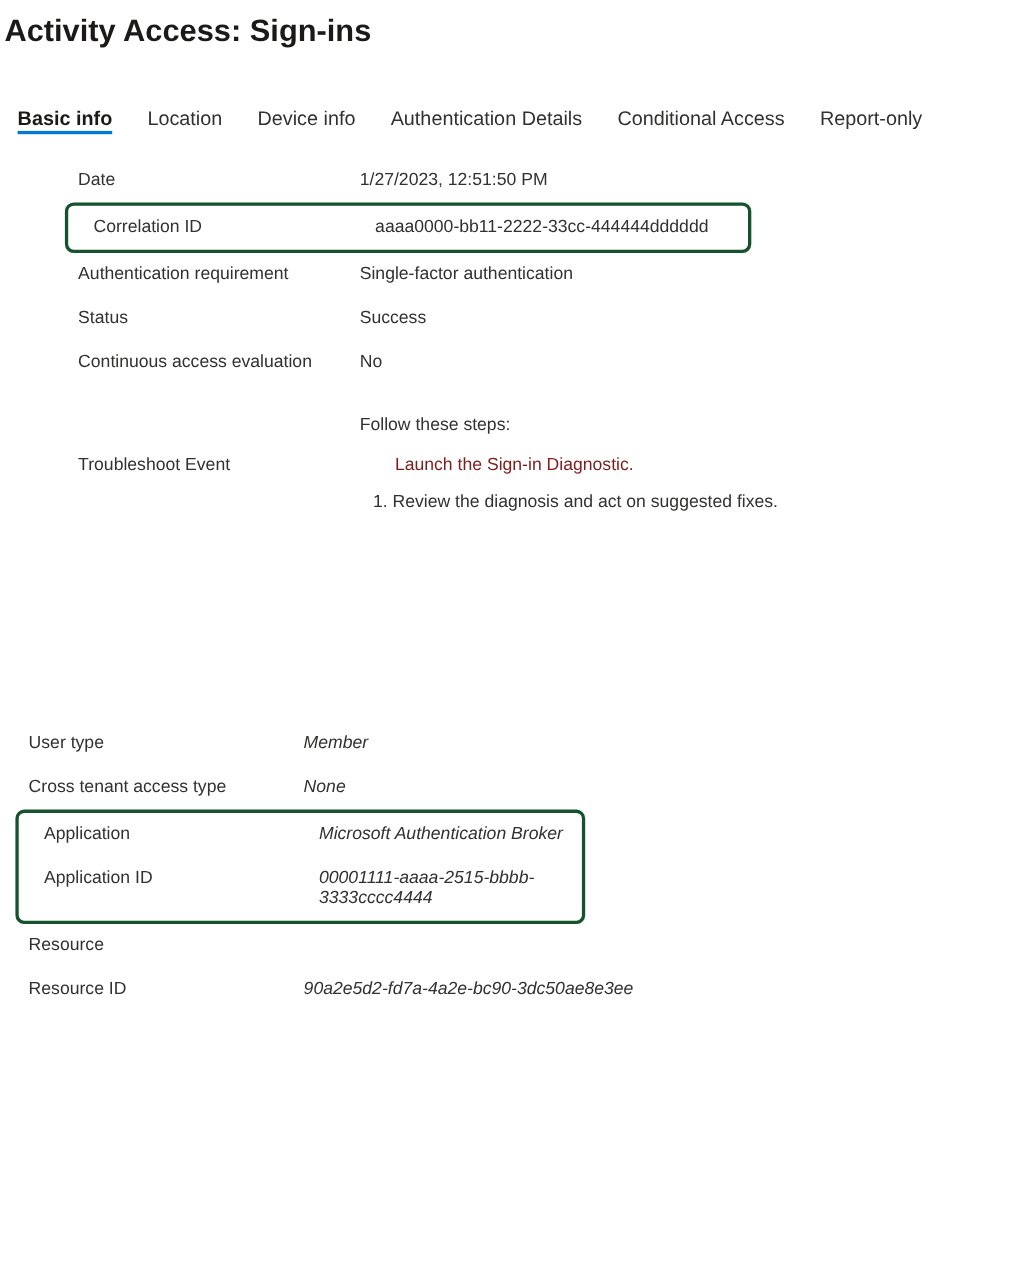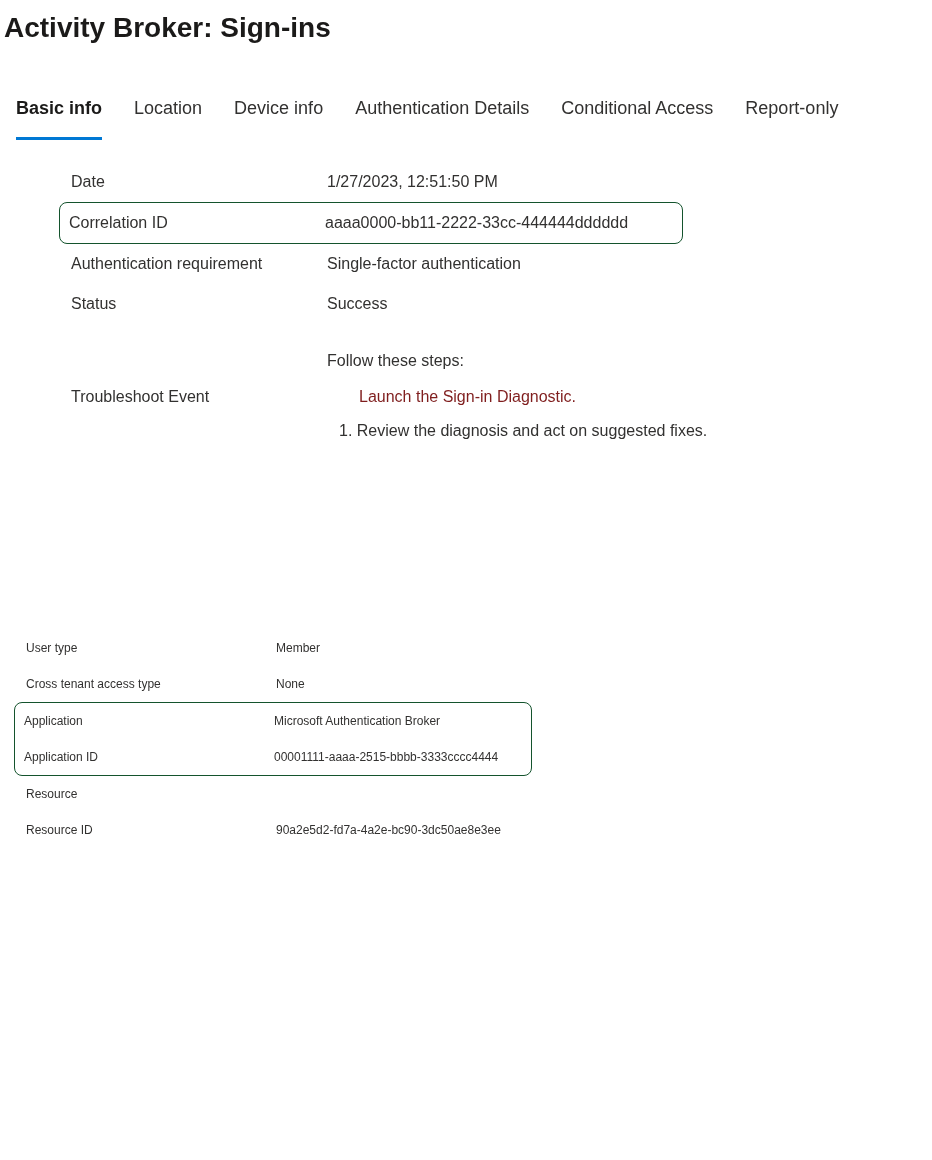--- a/index.html
+++ b/index.html
@@ -24,21 +24,21 @@
     .tabs {
       display: flex;
       gap: 32px;
       padding: 0 16px;
       margin-top: 46px;
       border-bottom: none;
     }
     .tab {
       font-size: 18px;
       color: #323130;
-      padding: 0 0 18px 0;
+      padding: 0 0 0 0;
       cursor: pointer;
       border-bottom: 3px solid transparent;
     }
     .tab.active {
       font-weight: 600;
       color: #1b1a19;
       border-bottom: 3px solid #0078d4;
     }
     .details-table {
       padding: 22px 20px 0 20px;
@@ -53,25 +53,25 @@
     }
     .row .label {
       flex: 0 0 256px;
       color: #323130;
     }
     .row .value {
       flex: 1;
       color: #323130;
     }
     .highlight-box {
-      border: 1px solid #14532d;
+      border: 3px solid #14532d;
       border-radius: 8px;
       margin-left: -6px;
       margin-right: 10px;
-      padding-left: 3px;
+      padding-left: 17px;
     }
     .highlight-tight {
       width: 624px;
     }
     .highlight-wide {
       width: 518px;
     }
     .troubleshoot-block {
       display: flex;
       padding: 28px 6px 10px 6px;
@@ -105,34 +105,35 @@
     .spacer {
       height: 180px;
     }
     .details-table2 {
       padding: 0 20px;
     }
     .row2 {
       display: flex;
       align-items: flex-start;
       padding: 11px 6px;
-      font-size: 12px;
+      font-size: 16px;
       color: #323130;
     }
     .row2 .label {
       flex: 0 0 250px;
     }
     .row2 .value {
       flex: 1;
+      font-style: italic;
     }
   </style>
 </head>
 <body>
 
-<h1 class="page-title">Activity Broker: Sign-ins</h1>
+<h1 class="page-title">Activity Access: Sign-ins</h1>
 
 <div class="tabs">
   <div class="tab active">Basic info</div>
   <div class="tab">Location</div>
   <div class="tab">Device info</div>
   <div class="tab">Authentication Details</div>
   <div class="tab">Conditional Access</div>
   <div class="tab">Report-only</div>
 </div>
 
@@ -149,20 +150,24 @@
     </div>
   </div>
 
   <div class="row">
     <div class="label">Authentication requirement</div>
     <div class="value">Single-factor authentication</div>
   </div>
   <div class="row">
     <div class="label">Status</div>
     <div class="value">Success</div>
+  </div>
+  <div class="row">
+    <div class="label">Continuous access evaluation</div>
+    <div class="value">No</div>
   </div>
 
   <div class="troubleshoot-block">
     <div class="label">Troubleshoot Event</div>
     <div class="steps">
       <div class="intro">Follow these steps:</div>
       <ol>
         <li class="linkline">
           <span class="link">Launch the Sign-in Diagnostic.</span>
         </li>

